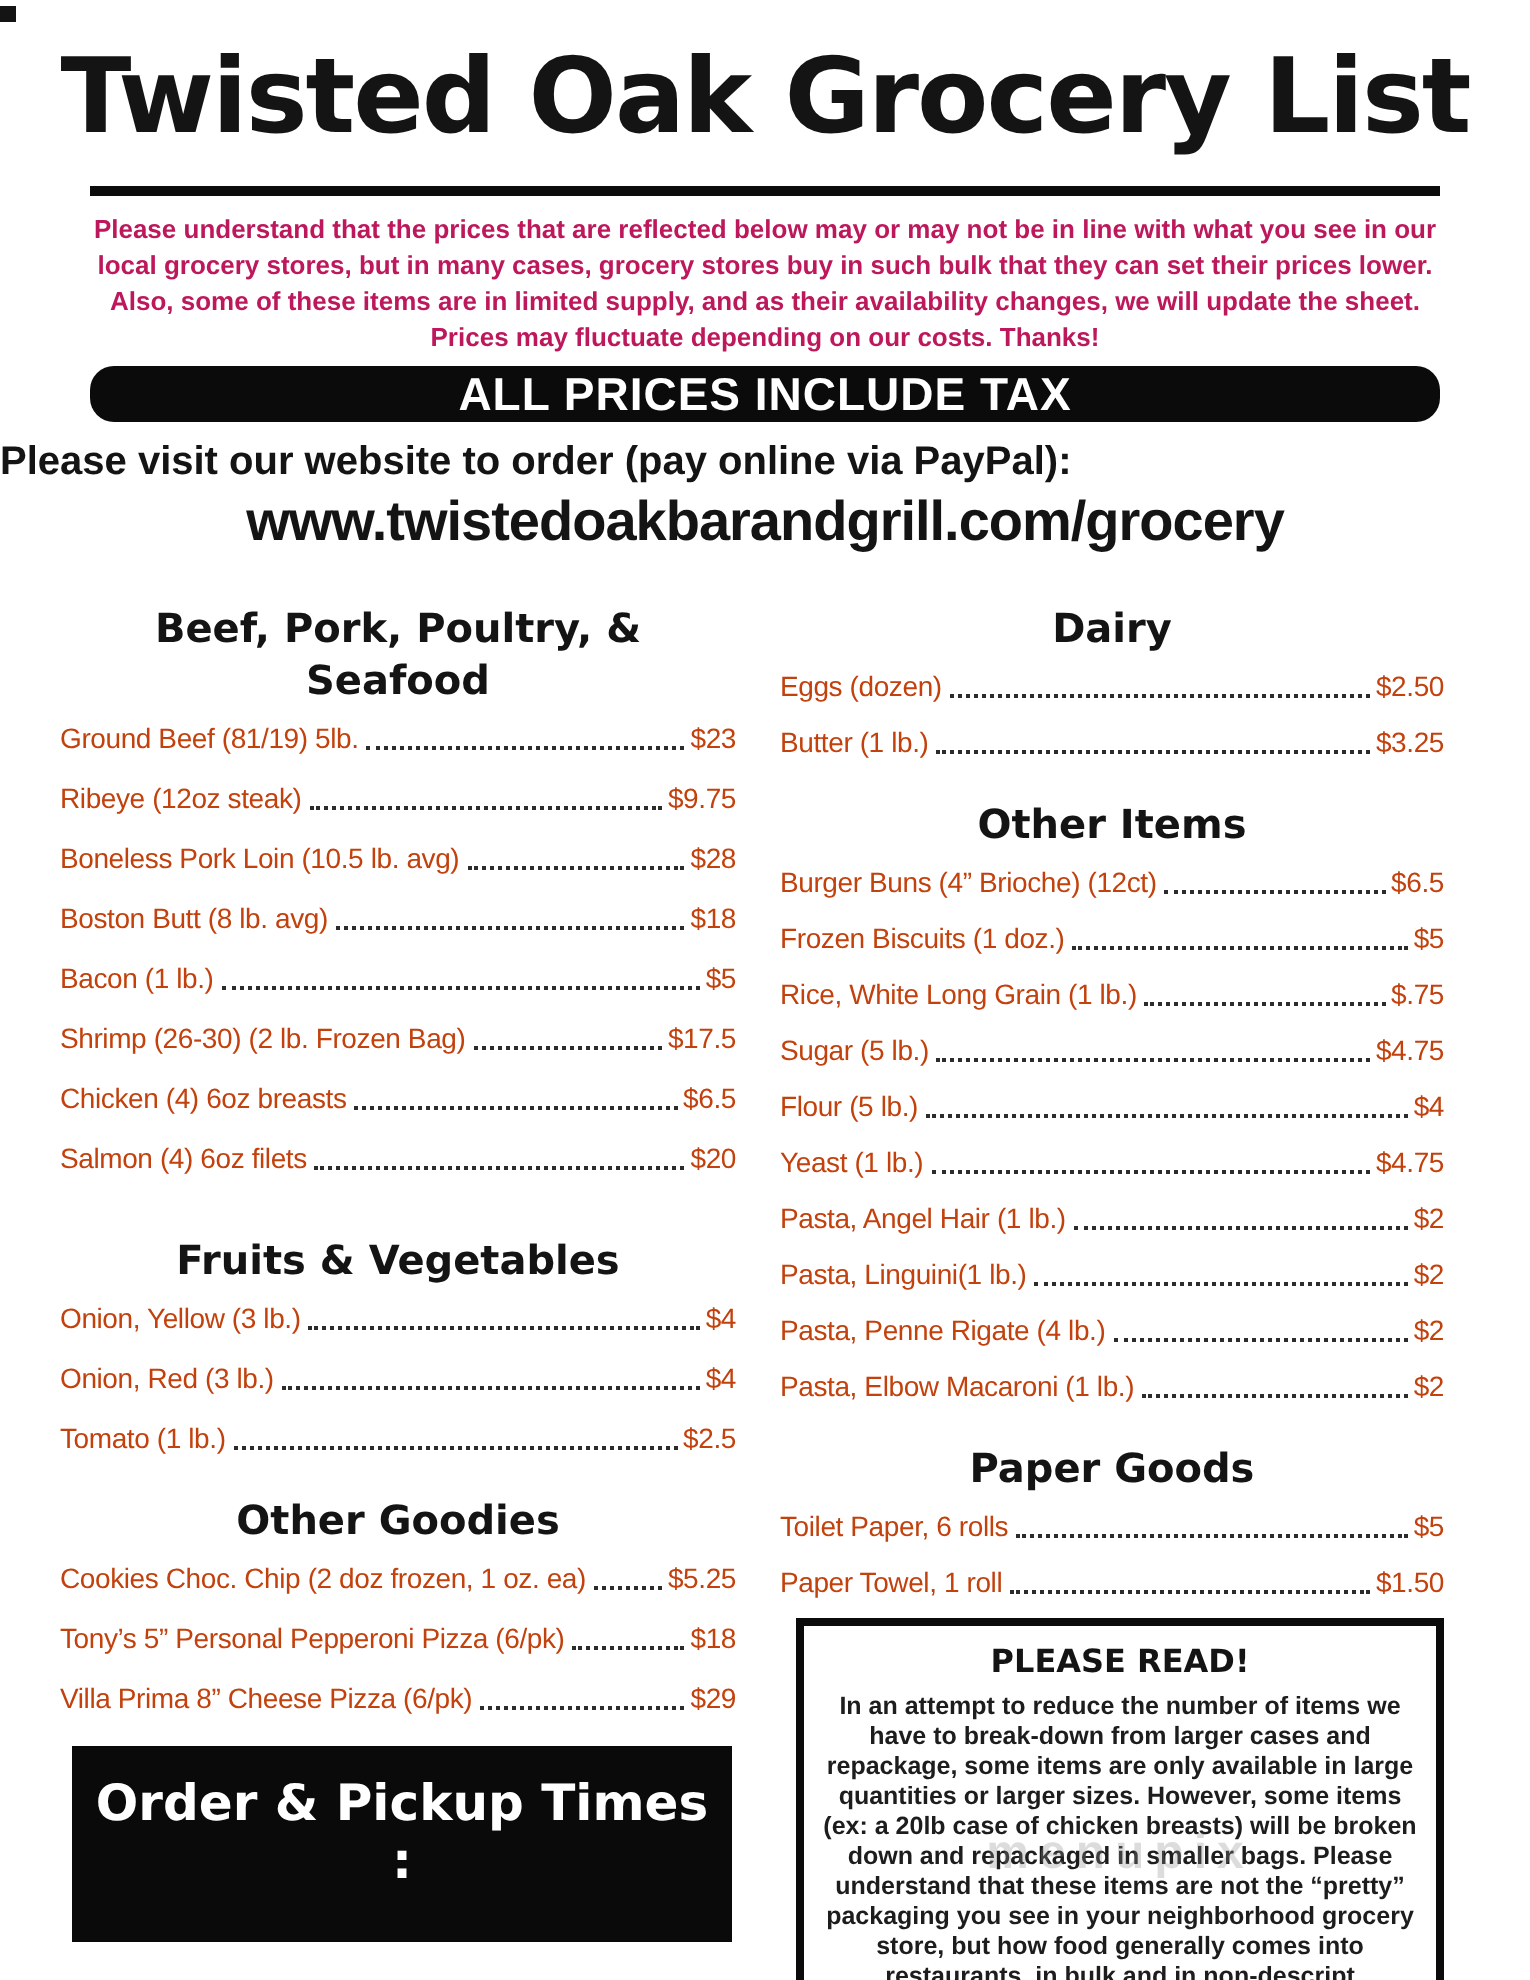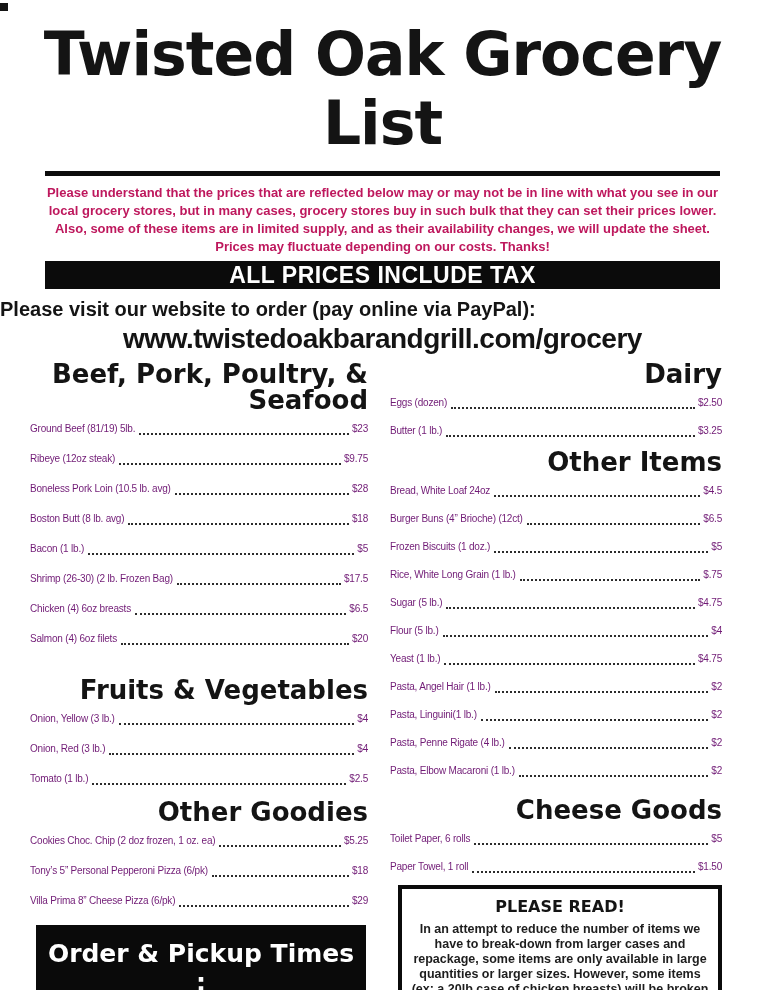--- a/index.html
+++ b/index.html
@@ -4,42 +4,42 @@
 <style>
   * { box-sizing: border-box; }
   html,body { margin:0; padding:0; background:#e8e8e8; }
   .page {
     position:relative; width:765px; height:990px; margin:0 auto;
     background:#ffffff; overflow:hidden; color:#141414;
     font-family:"Liberation Sans","DejaVu Sans",sans-serif;
   }
   .speck { position:absolute; left:0; top:3px; width:8px; height:8px; background:#141414; }
   .title {
-    margin:20px 24px 0; text-align:center; font-size:60px; line-height:1.15;
+    margin:20px 24px 0; text-align:center; font-size:52px; line-height:1.15;
     font-weight:bold; letter-spacing:-1px; font-family:"DejaVu Sans","Liberation Sans",sans-serif;
   }
   .rule { height:5px; background:#0c0c0c; margin:13px 45px 0; }
   .disclaimer {
     margin:8px auto 0; width:680px; text-align:center;
     font-size:13px; font-weight:600; line-height:18px; color:#be185d;
   }
   .banner {
     margin:5px 45px 0; height:28px; line-height:28px; background:#0b0b0b;
-    color:#ffffff; text-align:center; font-size:23px; font-weight:bold; letter-spacing:.5px;
+    color:#ffffff; text-align:center; font-size:23px; font-weight:bold; letter-spacing:.5px;border-radius:12px;
   }
   .order-line { margin:9px 0 0; font-size:20px; font-weight:bold; }
   .website { margin:2px 0 0; text-align:center; font-size:28px; font-weight:bold; letter-spacing:-.5px; }
   .columns { display:flex; gap:22px; padding:6px 0 0 30px; }
   .col-left { width:338px; }
   .col-right { width:332px; }
   .section-heading {
-    margin:0 0 6px; text-align:right; font-size:26px; line-height:26px; font-weight:bold;
+    margin:18px 0 6px; text-align:center; font-size:20px; line-height:26px; font-weight:bold;
     font-family:"DejaVu Sans","Liberation Sans",sans-serif;
   }
-  .item-row { display:flex; align-items:flex-end; height:20px; font-size:10px; letter-spacing:-.2px; color:#701a75; }
+  .item-row { display:flex; align-items:flex-end; height:20px; font-size:14px; letter-spacing:-.2px; color:#c2410c; }
   .col-left .item-row { margin-bottom:10px; }
   .col-right .item-row { margin-bottom:8px; }
   .name, .price { white-space:nowrap; line-height:20px; }
   .leader { flex:1 1 8px; min-width:8px; border-bottom:2px dotted #2c2c2c; margin:0 3px 4px 4px; }
   .col-left .menu-section:nth-of-type(2) { margin-top:28px; }
   .col-left .menu-section:nth-of-type(3) { margin-top:6px; }
   .col-right .menu-section:nth-of-type(2) { margin-top:6px; }
   .col-right .menu-section:nth-of-type(3) { margin-top:16px; }
   .pickup-box {
     margin:14px 0 0 6px; width:330px; background:#0a0a0a; color:#ffffff;
@@ -175,25 +175,20 @@
             </div>
             <div class="item-row">
               <span class="name">Butter (1 lb.)</span>
               <span class="leader"></span>
               <span class="price">$3.25</span>
             </div>
           </section>
           <section class="menu-section">
             <h2 class="section-heading">Other Items</h2>
             <div class="item-row">
-              <span class="name">Bread, White Loaf 24oz</span>
-              <span class="leader"></span>
-              <span class="price">$4.5</span>
-            </div>
-            <div class="item-row">
               <span class="name">Burger Buns (4” Brioche) (12ct)</span>
               <span class="leader"></span>
               <span class="price">$6.5</span>
             </div>
             <div class="item-row">
               <span class="name">Frozen Biscuits (1 doz.)</span>
               <span class="leader"></span>
               <span class="price">$5</span>
             </div>
             <div class="item-row">
@@ -231,21 +226,21 @@
               <span class="leader"></span>
               <span class="price">$2</span>
             </div>
             <div class="item-row">
               <span class="name">Pasta, Elbow Macaroni (1 lb.)</span>
               <span class="leader"></span>
               <span class="price">$2</span>
             </div>
           </section>
           <section class="menu-section">
-            <h2 class="section-heading">Cheese Goods</h2>
+            <h2 class="section-heading">Paper Goods</h2>
             <div class="item-row">
               <span class="name">Toilet Paper, 6 rolls</span>
               <span class="leader"></span>
               <span class="price">$5</span>
             </div>
             <div class="item-row">
               <span class="name">Paper Towel, 1 roll</span>
               <span class="leader"></span>
               <span class="price">$1.50</span>
             </div>

